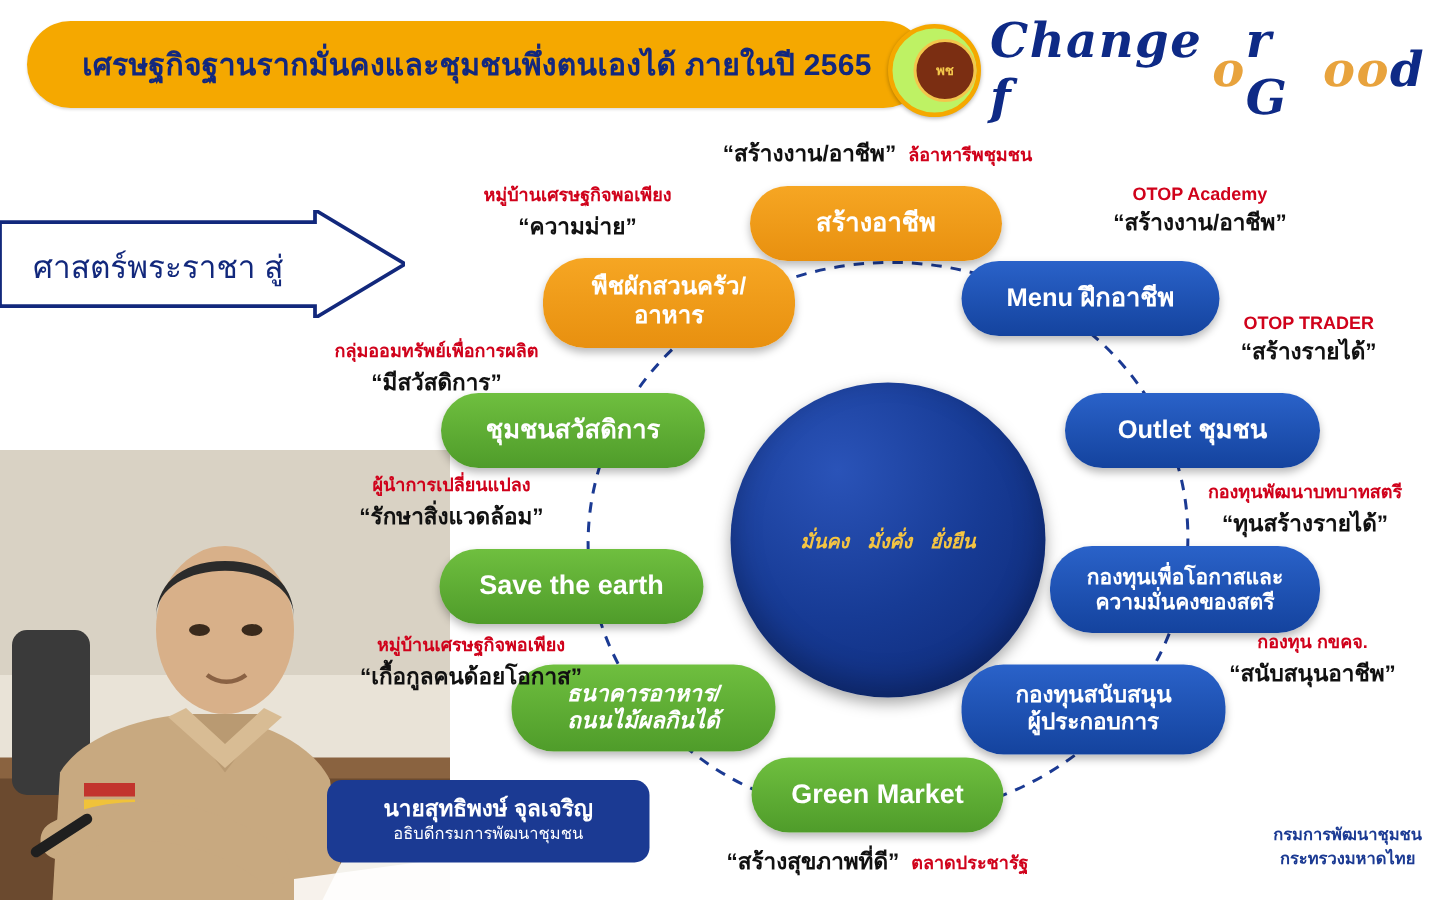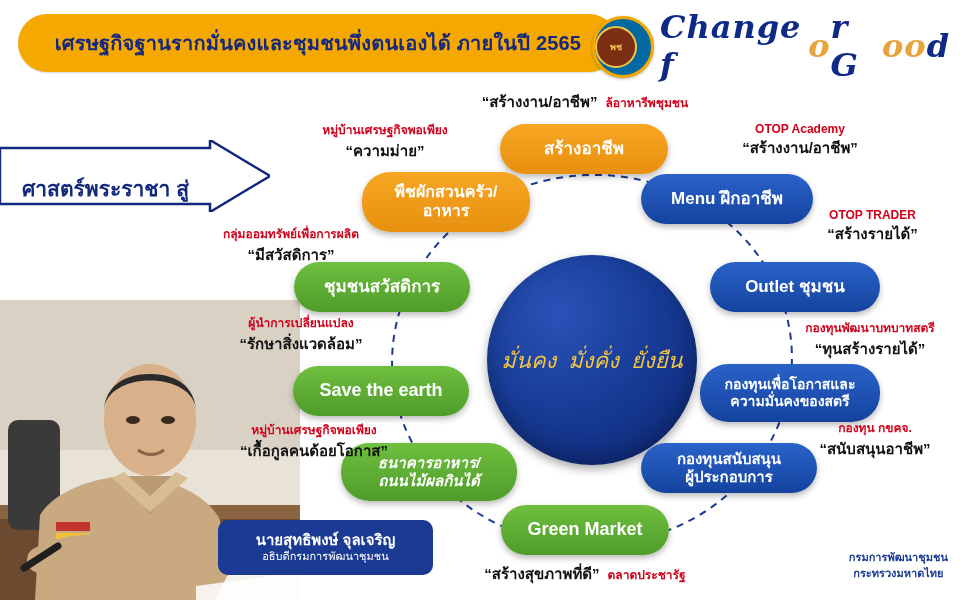--- a/index.html
+++ b/index.html
@@ -17,22 +17,22 @@
     background:#F5A800;border-radius:29px;
     display:flex;align-items:center;justify-content:center;
     box-shadow:0 1px 2px rgba(0,0,0,.15);
   }
   .banner-text{
     color:#13287e;font-weight:bold;font-size:20px;letter-spacing:.2px;
     white-space:nowrap;
   }
   .logo-seal{
     position:absolute;left:592px;top:16px;width:56px;height:56px;border-radius:50%;
-    background:#0369a1;border:3px solid #F5A800;
-    display:flex;align-items:center;justify-content:flex-start;
+    background:#bef264;border:3px solid #F5A800;
+    display:flex;align-items:center;justify-content:flex-end;
     box-shadow:0 1px 3px rgba(0,0,0,.3);
   }
   .logo-seal .inner{
     width:38px;height:38px;border-radius:50%;
     background:#7B2E12;border:2px solid #F3C64B;
     display:flex;align-items:center;justify-content:center;
     color:#F3C64B;font-size:9px;font-weight:bold;line-height:1;
     text-align:center;
   }
   .c4g{
@@ -45,22 +45,22 @@
     letter-spacing:1px;
   }
   .c4g .o-gold{color:#e8a33d;}
 
   
   .arrow-wrap{position:absolute;left:0px;top:140px;width:280px;height:72px;}
   .arrow-shape{
     position:absolute;left:0;top:0;width:270px;height:72px;
   }
   .arrow-text{
-    position:absolute;left:22px;top:32px;width:220px;
-    font-size:21px;font-weight:bold;color:#12287c;white-space:nowrap;
+    position:absolute;left:22px;top:21px;width:220px;
+    font-size:21px;font-weight:normal;color:#12287c;white-space:nowrap;
   }
 
   
   .photo{
     position:absolute;left:0;top:300px;width:300px;height:300px;
     overflow:hidden;
   }
   .name-plate{
     position:absolute;left:218px;top:520px;width:215px;height:55px;
     background:#1b3a93;border-radius:10px;color:#fff;
@@ -72,21 +72,21 @@
 
   
   .center-circle{
     position:absolute;left:487px;top:255px;width:210px;height:210px;border-radius:50%;
     background:radial-gradient(circle at 34% 28%, #2a53b8 0%, #173b95 48%, #0b2570 100%);
     box-shadow:0 4px 10px rgba(0,0,0,.35), inset 0 -8px 20px rgba(0,0,0,.25);
     display:flex;flex-direction:column;align-items:center;justify-content:center;
   }
   .center-title{color:#fff;font-size:26px;font-weight:bold;margin-bottom:6px;}
   .center-sub{display:flex;gap:12px;}
-  .center-sub span{color:#F5C542;font-size:22px;font-weight:normal;font-style:italic;}
+  .center-sub span{color:#F5C542;font-size:13px;font-weight:bold;font-style:italic;}
 
   
   .node{
     position:absolute;border-radius:28px;color:#fff;font-weight:bold;
     display:flex;align-items:center;justify-content:center;text-align:center;
     box-shadow:0 3px 6px rgba(0,0,0,.28);
     line-height:1.18;padding:4px 10px;box-sizing:border-box;
   }
   .node.orange{background:linear-gradient(180deg,#f6a623 0%,#e8900f 100%);}
   .node.green {background:linear-gradient(180deg,#6fbf3f 0%,#4f9c2a 100%);}
@@ -200,21 +200,21 @@
 
   <div class="node green" style="left:341px;top:443px;width:176px;height:58px;font-size:15px;white-space:pre-line;font-style:italic;">
     <span>ธนาคารอาหาร/
 ถนนไม้ผลกินได้</span>
   </div>
 
   <div class="node green" style="left:501px;top:505px;width:168px;height:50px;font-size:18px;">
     <span>Green Market</span>
   </div>
 
-  <div class="node blue" style="left:641px;top:443px;width:176px;height:50px;font-size:15px;white-space:pre-line;">
+  <div class="node blue" style="left:641px;top:443px;width:176px;height:60px;font-size:15px;white-space:pre-line;">
     <span>กองทุนสนับสนุน
 ผู้ประกอบการ</span>
   </div>
 
   <div class="node blue" style="left:700px;top:364px;width:180px;height:58px;font-size:14px;white-space:pre-line;">
     <span>กองทุนเพื่อโอกาสและ
 ความมั่นคงของสตรี</span>
   </div>
 
   <div class="node blue" style="left:710px;top:262px;width:170px;height:50px;font-size:17px;">

